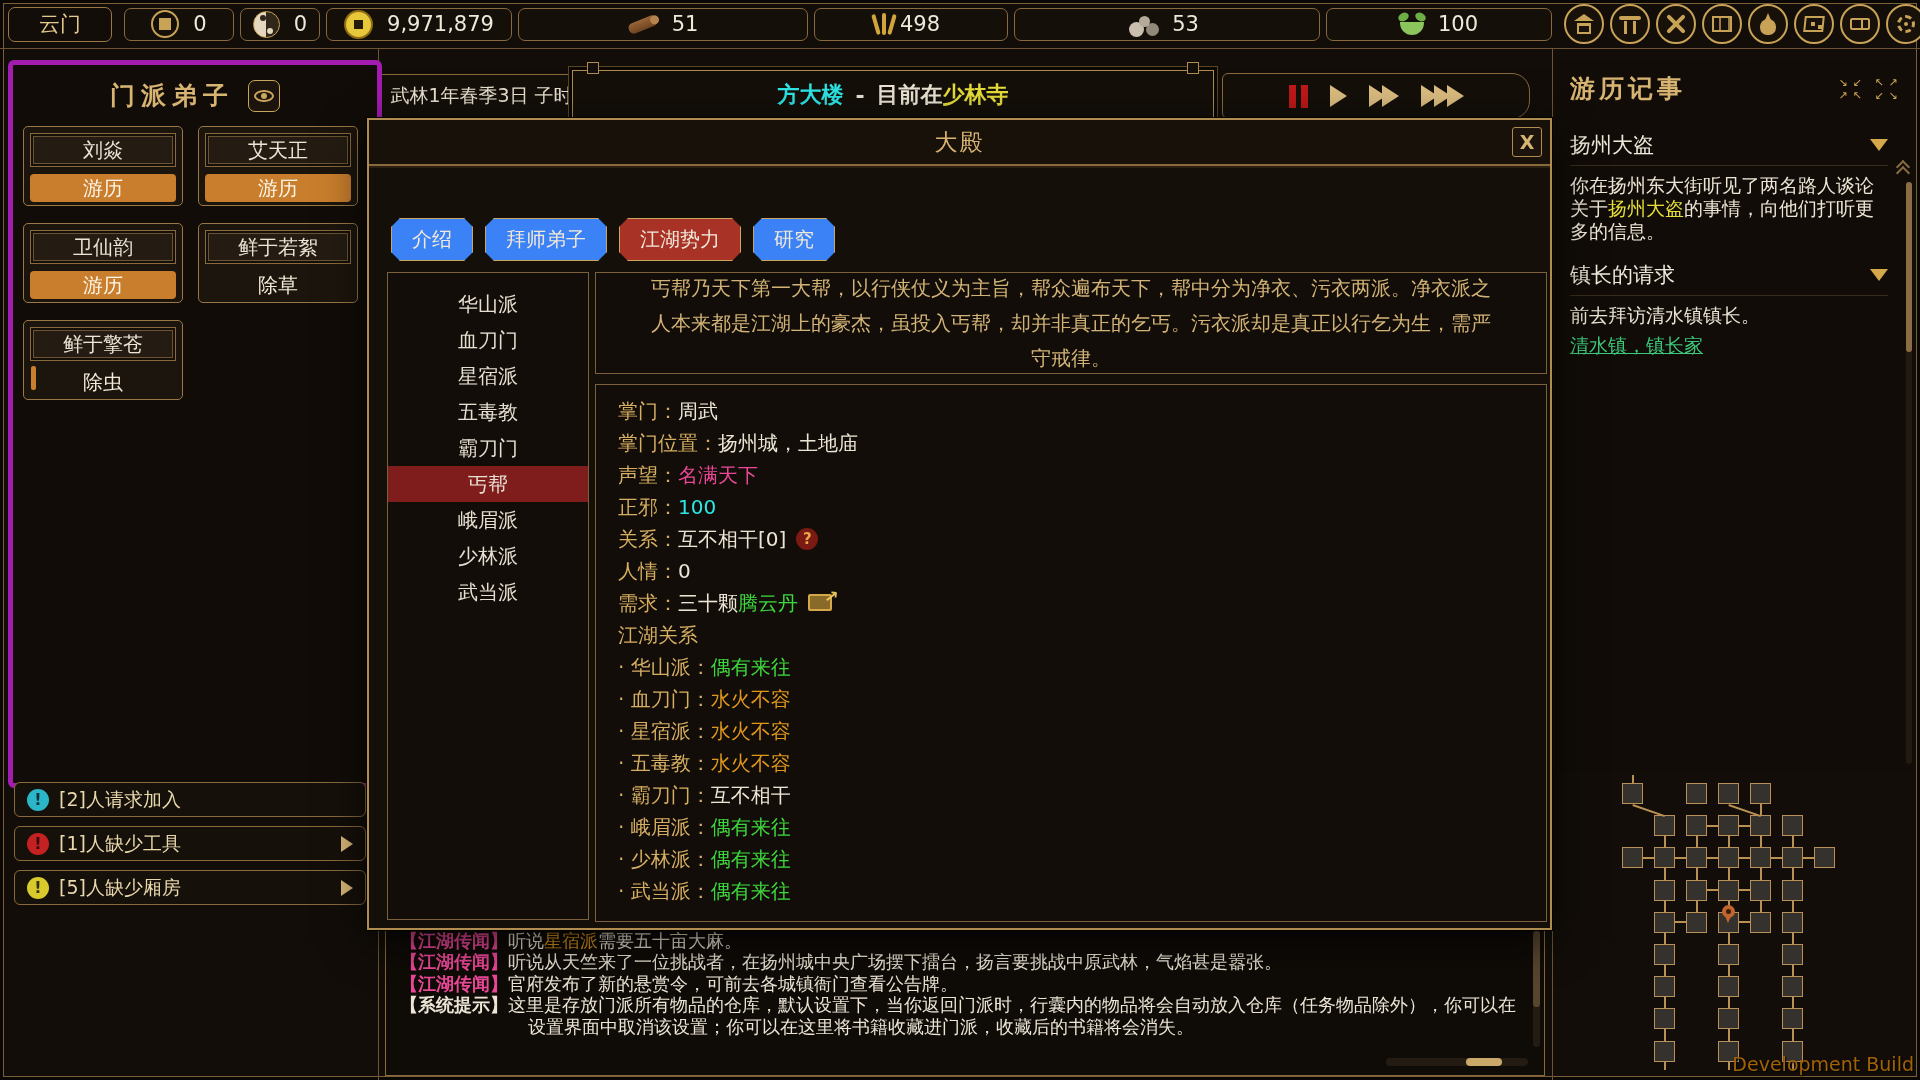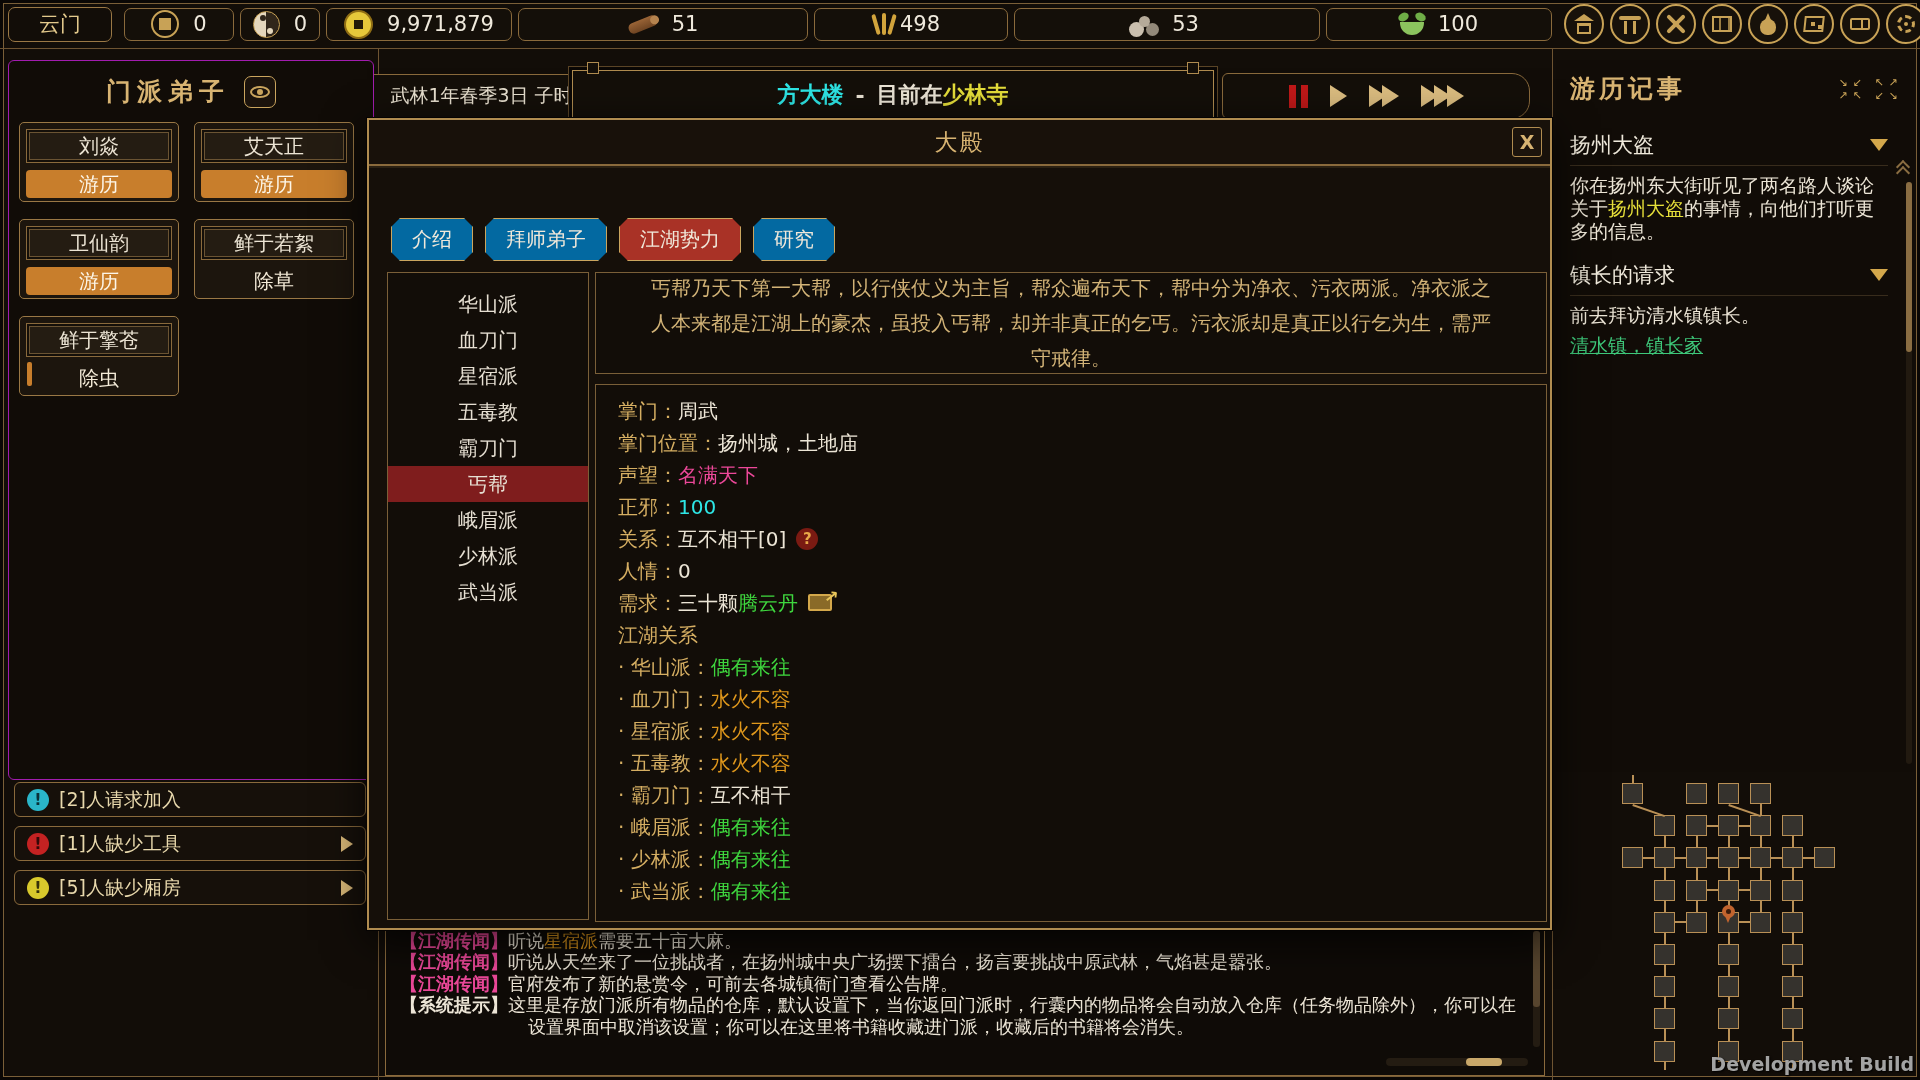--- a/index.html
+++ b/index.html
@@ -67,21 +67,21 @@
   #char-box::before,#char-box::after{content:'';position:absolute;top:-9px;width:10px;height:10px;background:#140f09;border:1px solid #b08c50}
   #char-box::before{left:14px} #char-box::after{right:14px}
   #playback{position:absolute;left:1222px;top:73px;width:306px;height:44px;border:1px solid #8a6a3c;border-radius:6px 18px 18px 6px;
     background:#140f09;display:flex;align-items:center;justify-content:center;gap:22px}
   .pb{display:flex;align-items:center;gap:5px;cursor:pointer}
   .pb .bar{width:7px;height:23px;background:#c01818}
   .tri{width:0;height:0;border:11px solid transparent;border-right:0;border-left:17px solid #dcbd80}
   .tri + .tri{margin-left:-9px}
 
   
-  #left-panel{position:absolute;left:8px;top:60px;width:364px;height:718px;border:1px solid #a21caf;border-radius:6px;background:#110c07}
+  #left-panel{position:absolute;left:8px;top:60px;width:364px;height:718px;border:5px solid #a21caf;border-radius:6px;background:#110c07}
   .lp-head{display:flex;align-items:center;justify-content:center;gap:14px;padding-top:14px}
   .lp-title{font-size:25px;color:#d8b472;letter-spacing:6px;font-weight:bold}
   .eye{width:30px;height:30px;border:1px solid #caa55e;border-radius:7px;background:#1b130c;position:relative;cursor:pointer}
   .eye::before{content:'';position:absolute;left:5px;right:5px;top:9px;bottom:9px;border:2px solid #caa55e;border-radius:50%}
   .eye::after{content:'';position:absolute;left:12px;top:12px;width:6px;height:6px;border-radius:50%;background:#caa55e}
   #disciples{position:absolute;left:10px;top:61px;display:grid;grid-template-columns:160px 160px;column-gap:15px;row-gap:17px}
   .card{position:relative;height:80px;border:1px solid #9a7845;border-radius:5px;background:#1c150d;box-sizing:border-box}
   .name-box{margin:6px 6px 0 6px;height:32px;line-height:32px;text-align:center;font-size:20px;color:#ece4d4;
     border:1px solid #8a6a3c;background:#241c12;box-shadow:inset 0 0 0 2px #140f09,inset 0 0 0 3px #6b5433}
   .status{margin:7px 6px 0 6px;height:28px;line-height:28px;text-align:center;font-size:20px;color:#f5ecd9}
@@ -124,32 +124,32 @@
   .log-hscroll{position:absolute;right:16px;bottom:9px;width:142px;height:8px;background:#241c12;border-radius:4px}
   .log-hthumb{position:absolute;right:26px;top:0;width:36px;height:8px;background:#c9a86a;border-radius:4px}
 
   
   #minimap{position:absolute;left:1622px;top:783px;width:270px;height:290px}
   .room{position:absolute;width:21px;height:21px;background:#35322d;border:1px solid #b99056;box-sizing:border-box;cursor:pointer}
   .lnk{position:absolute;background:#b99056}
   .pin{position:absolute;width:13px;height:13px;background:#c2642e;border-radius:50%;z-index:2}
   .pin::before{content:'';position:absolute;inset:4px;background:#3a1c0c;border-radius:50%}
   .pin::after{content:'';position:absolute;left:3px;top:11px;border:3.5px solid transparent;border-bottom:0;border-top:7px solid #c2642e}
-  #dev-build{position:absolute;right:6px;top:1053px;font-size:19px;font-weight:bold;color:#a3a3a3;text-shadow:1px 1px 2px #000}
+  #dev-build{position:absolute;right:6px;top:1053px;font-size:19px;font-weight:normal;color:#a16207;text-shadow:1px 1px 2px #000}
 
   
   #modal{position:absolute;left:367px;top:118px;width:1185px;height:812px;background:#150f09;border:2px solid #b08c50;
     box-shadow:0 0 0 1px #050302,0 10px 40px rgba(0,0,0,.75);box-sizing:border-box;z-index:10}
   .m-title{position:relative;height:44px;display:flex;align-items:center;justify-content:center;background:#18110a;
     border-bottom:2px solid #8a6a3c;box-shadow:0 2px 0 #2a2012}
   .m-title-text{font-size:23px;color:#d8b472;letter-spacing:2px}
   .m-close{position:absolute;right:8px;top:7px;width:30px;height:30px;border:1px solid #b08c50;border-radius:3px;background:#1c140c;
     display:flex;align-items:center;justify-content:center;color:#d8b472;font-size:19px;font-weight:bold;cursor:pointer;box-sizing:border-box}
   #tabs{position:absolute;left:22px;top:98px;display:flex;gap:12px}
-  .tab{padding:7px 20px;font-size:20px;color:#f0e8da;background:#0369a1;border:1px solid #caa55e;cursor:pointer;
+  .tab{padding:7px 20px;font-size:20px;color:#f0e8da;background:#3b82f6;border:1px solid #caa55e;cursor:pointer;
     clip-path:polygon(9px 0,calc(100% - 9px) 0,100% 9px,100% calc(100% - 9px),calc(100% - 9px) 100%,9px 100%,0 calc(100% - 9px),0 9px)}
   .tab-active{background:#a93226}
   #factions{position:absolute;left:18px;top:152px;width:202px;height:648px;border:1px solid #7a5f38;background:#120d08;
     box-sizing:border-box;padding-top:13px}
   .fitem{height:36px;line-height:36px;text-align:center;font-size:20px;color:#e6dfd2;cursor:pointer}
   .fsel{background:#7f1d1d}
   #desc{position:absolute;left:226px;top:152px;width:952px;height:102px;border:1px solid #7a5f38;background:#120d08;
     box-sizing:border-box;display:flex;align-items:center;justify-content:center;padding:0 52px;text-align:center;
     font-size:20px;line-height:35px;color:#d2b377}
   #drows{position:absolute;left:226px;top:264px;width:952px;height:538px;border:1px solid #7a5f38;background:#120d08;

